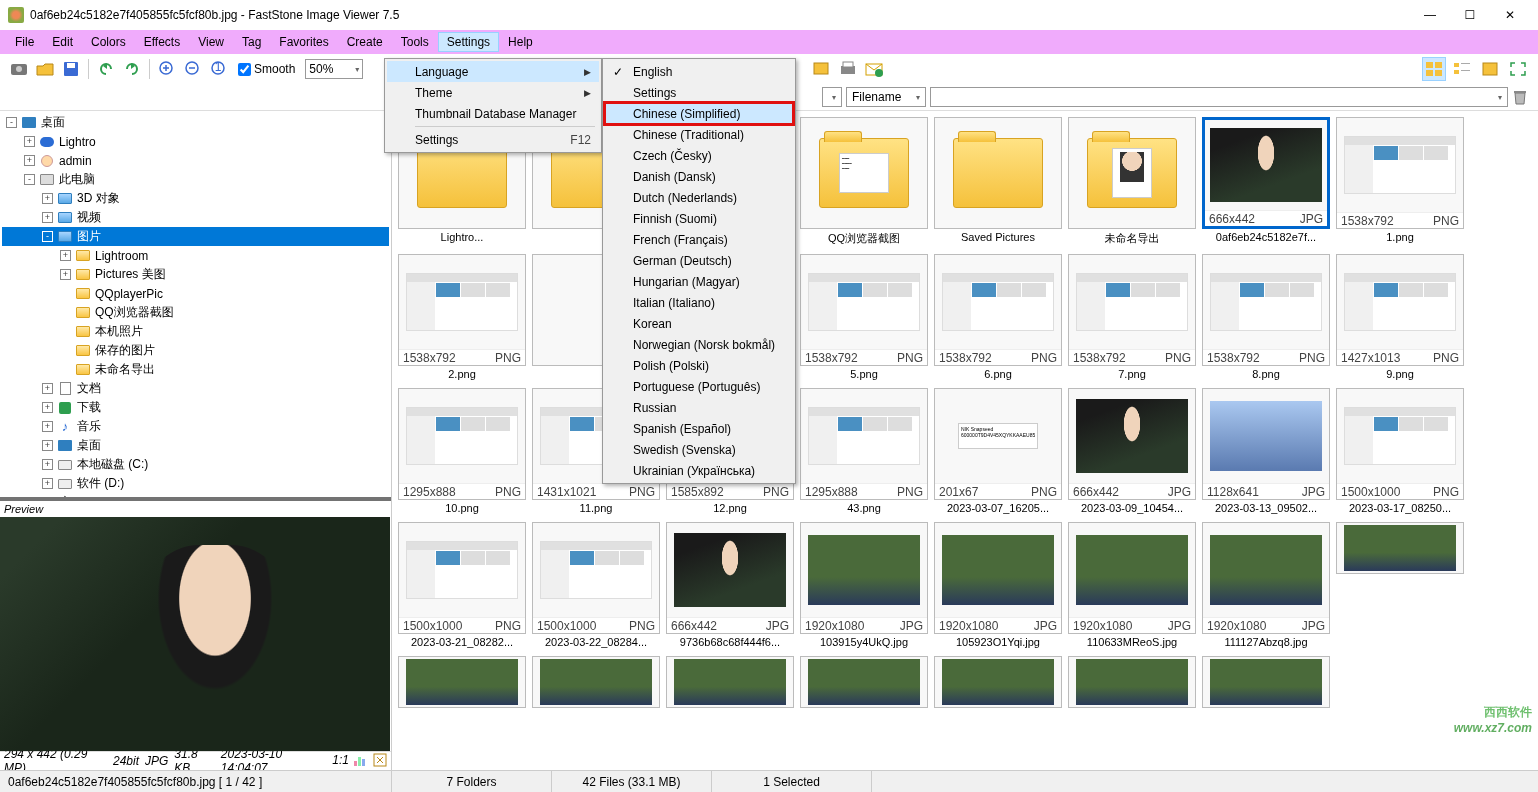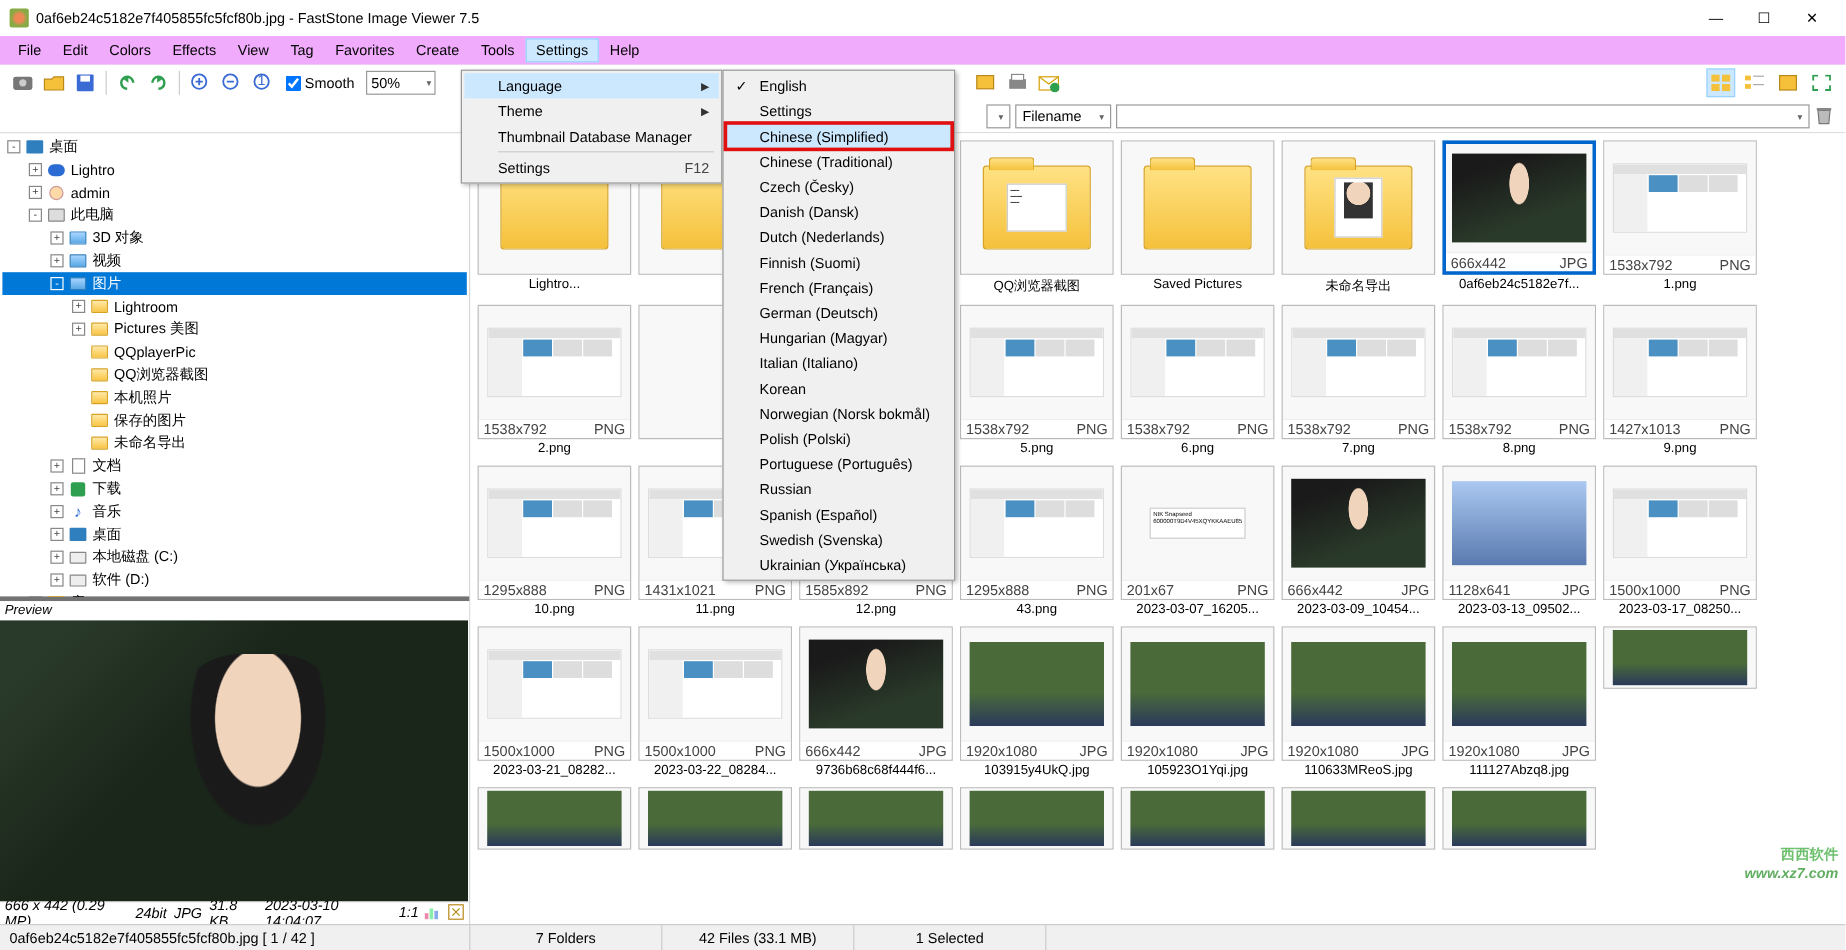--- a/index.html
+++ b/index.html
@@ -17,21 +17,21 @@
 .toolbar-sep { width: 1px; height: 20px; background: #ccc; margin: 0 2px; }
 .smooth-check { display: flex; align-items: center; gap: 3px; margin-left: 4px; }
 .zoom-box { width: 58px; height: 20px; border: 1px solid #999; padding: 0 3px; display: flex; align-items: center; justify-content: space-between; margin-left: 6px; }
 .zoom-box::after { content: "▾"; font-size: 8px; color: #666; }
 .filter-box { height: 20px; border: 1px solid #999; padding: 0 5px; display: flex; align-items: center; justify-content: space-between; background: #fff; min-width: 80px; }
 .filter-box::after { content: "▾"; font-size: 8px; color: #666; margin-left: 4px; }
 .toolbar-right { margin-left: auto; display: flex; gap: 4px; }
 .view-btn { width: 24px; height: 24px; border: 1px solid transparent; display: flex; align-items: center; justify-content: center; cursor: pointer; }
 .view-btn.active { background: #cce8ff; border-color: #99d1ff; }
 
-.pathbar { display: flex; align-items: flex-start; padding: 3px 8px; gap: 4px; border-bottom: 1px solid #ddd; }
+.pathbar { display: flex; align-items: center; padding: 3px 8px; gap: 4px; border-bottom: 1px solid #ddd; }
 .path-input { flex: 1; height: 20px; border: 1px solid #999; padding: 0 5px; max-width: 680px; display: flex; align-items: center; justify-content: space-between; }
 .path-input::after { content: "▾"; font-size: 8px; color: #666; }
 .trash-icon { width: 18px; height: 18px; cursor: pointer; }
 
 .main { flex: 1; display: flex; overflow: hidden; }
 .left-pane { width: 392px; display: flex; flex-direction: column; border-right: 1px solid #ccc; }
 .tree { flex: 1; overflow: auto; padding: 2px; font-size: 12px; }
 .tree-row { display: flex; align-items: center; height: 19px; padding-left: 4px; cursor: pointer; white-space: nowrap; }
 .tree-row .expander { width: 11px; height: 11px; border: 1px solid #888; display: flex; align-items: center; justify-content: center; font-size: 9px; line-height: 1; margin-right: 4px; color: #444; }
 .tree-row .spacer { width: 15px; }
@@ -390,21 +390,21 @@
           <span class="icon">
             <span class="folder-ico"></span>
           </span>
           <span>库</span>
         </div>
       </div>
     <div class="preview-section">
       <div class="preview-header">Preview</div>
       <div class="preview-img"></div>
       <div class="preview-status">
-        <span>666 x 442 (0.29 MP)</span>
+        <span>294 x 442 (0.29 MP)</span>
         <span>24bit</span>
         <span>JPG</span>
         <span>31.8 KB</span>
         <span>2023-03-10 14:04:07</span>
         <span class="fit">
           <span>1:1</span>
           <span><svg width="16" height="14">
                 <rect x="1" y="8" width="3" height="5" fill="#e8a"></rect>
                 <rect x="5" y="4" width="3" height="9" fill="#8ea"></rect>
                 <rect x="9" y="6" width="3" height="7" fill="#8ae"></rect>

